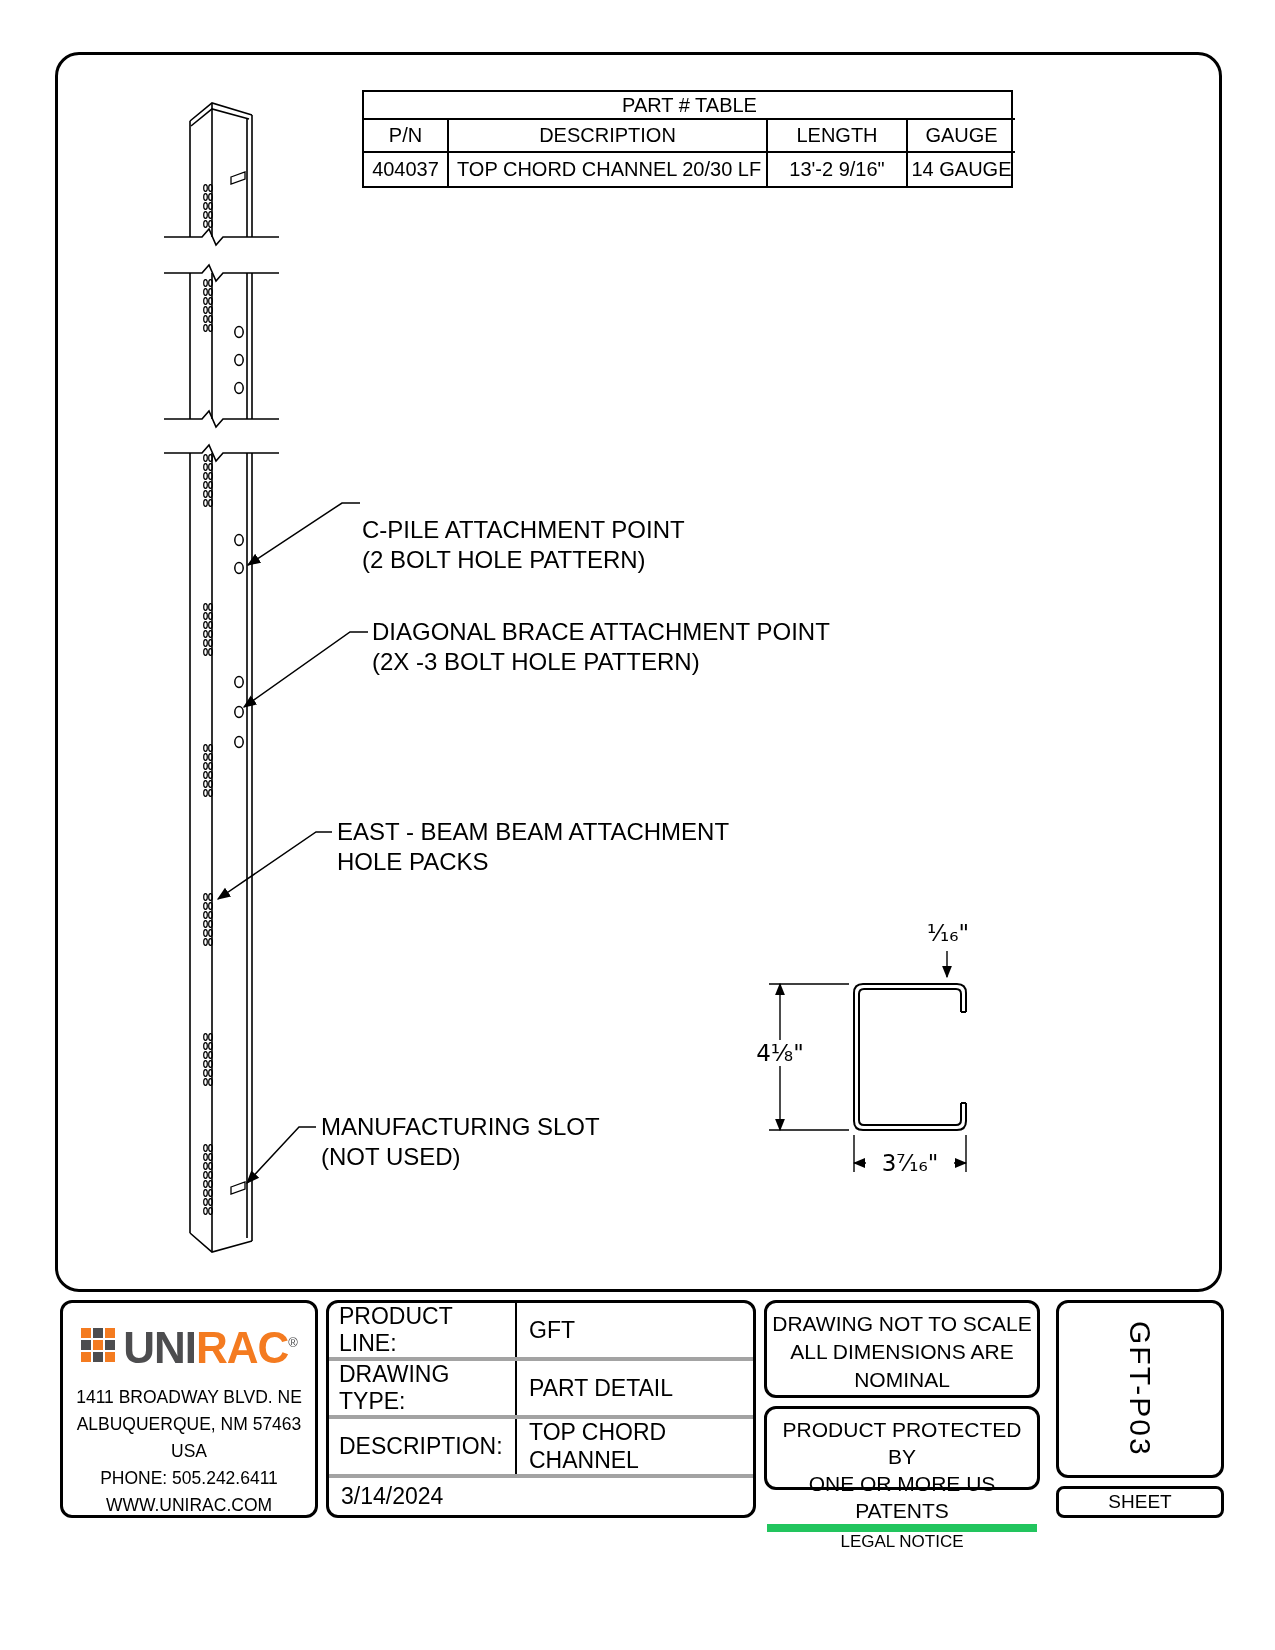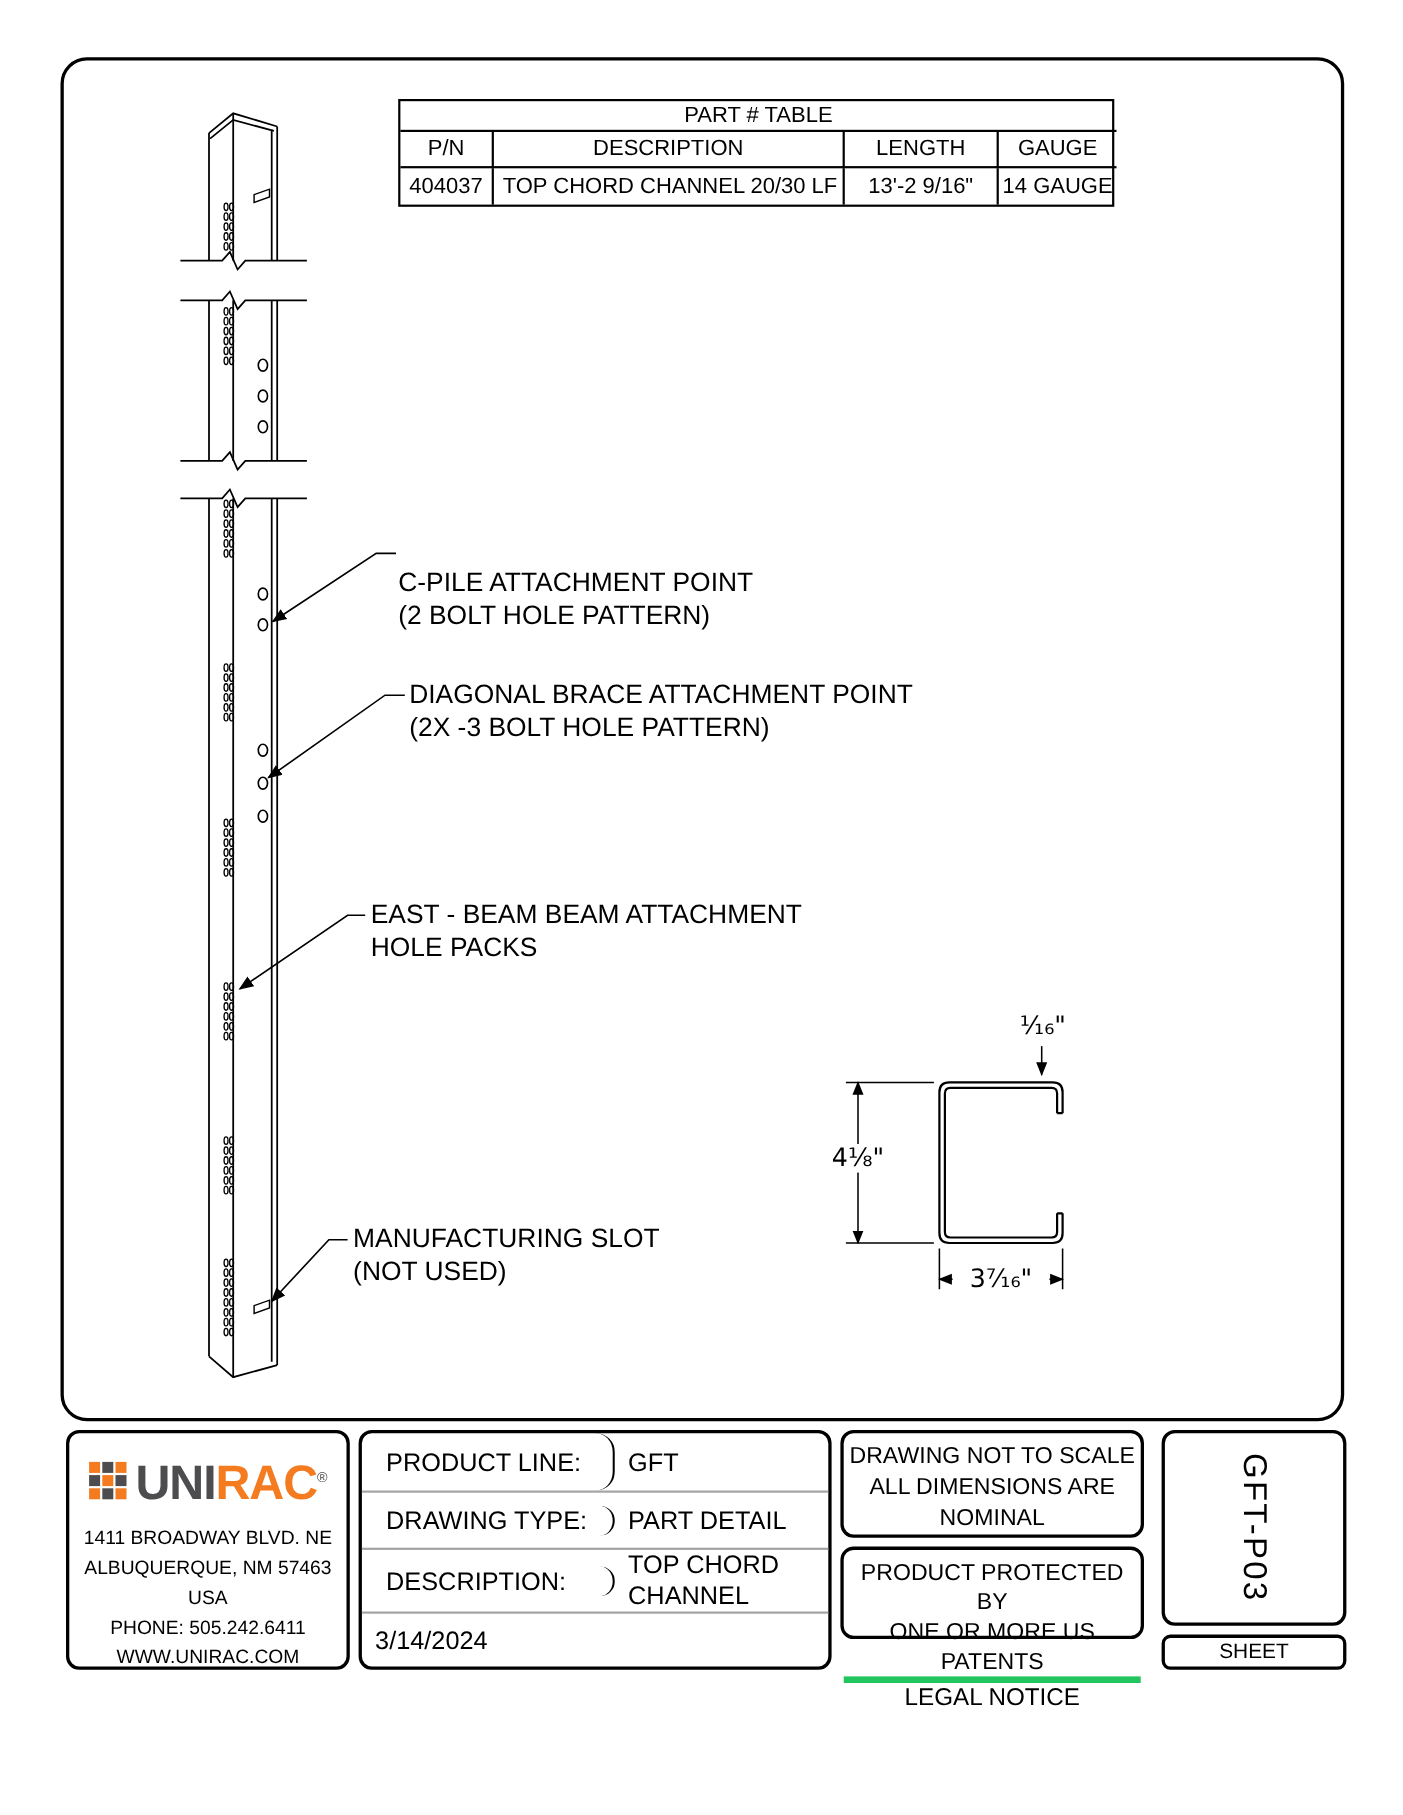--- a/index.html
+++ b/index.html
@@ -53,33 +53,33 @@
   .sq-o { background:var(--orange, #F47B20); }
   .sq-d { background:var(--dark_gray, #4D4D4F); }
   .logo-text { font-size:44px; font-weight:bold; letter-spacing:-1px; line-height:44px; }
   .uni { color:var(--dark_gray, #4D4D4F); }
   .rac { color:var(--orange, #F47B20); }
   .reg { font-size:13px; vertical-align:super; color:var(--dark_gray, #4D4D4F); font-weight:normal; }
   .address { margin-top:14px; font-size:17.5px; line-height:27px; }
 
   .fields { left:326px; top:1300px; width:430px; height:218px; display:flex; flex-direction:column; font-size:23px; }
   .tb-row { flex:0 0 52px; display:flex; }
-  .tb-row + .tb-row { border-top:2px solid #a3a3a3;align-items:center; }
+  .tb-row + .tb-row { border-top:4px solid #a3a3a3; }
   .tb-row.r3 { flex-basis:58px; }
   .tb-row.r4 { flex:1 1 auto; }
-  .tb-label { width:230px; border-right:2px solid #000; display:flex; align-items:center; padding-left:22px;border-radius:17px; }
+  .tb-label { width:188px; border-right:2px solid #000; display:flex; align-items:center; padding-left:10px; }
   .tb-value { flex:1; display:flex; align-items:center; padding-left:12px; }
   .wrap { display:inline-block; width:170px; line-height:1.2; }
 
   .scale-note { left:764px; top:1300px; width:276px; height:98px;
     text-align:center; font-size:21px; line-height:28px; padding-top:7px; }
 
   .patent { left:764px; top:1406px; width:276px; height:84px; display:flex; flex-direction:column; }
   .patent-lines { flex:1; padding-top:7px; text-align:center; font-size:21px; line-height:27px; }
-  .legal { border-top:6px solid #22c55e; height:40px; display:flex; align-items:center; justify-content:center; font-size:22px; }
+  .legal { border-top:8px solid #22c55e; height:40px; display:flex; align-items:center; justify-content:center; font-size:17px; }
 
   .sheet-code-box { left:1056px; top:1300px; width:168px; height:178px;
     display:flex; align-items:center; justify-content:center; }
   .sheet-code { writing-mode:vertical-rl; font-size:30px; letter-spacing:2px; }
 
   .sheet-box { left:1056px; top:1486px; width:168px; height:32px;
     display:flex; align-items:center; justify-content:center; font-size:19px; border-radius:8px; }
 </style>
 </head>
 <body style="--orange: #F47B20; --dark_gray: #4D4D4F;">

